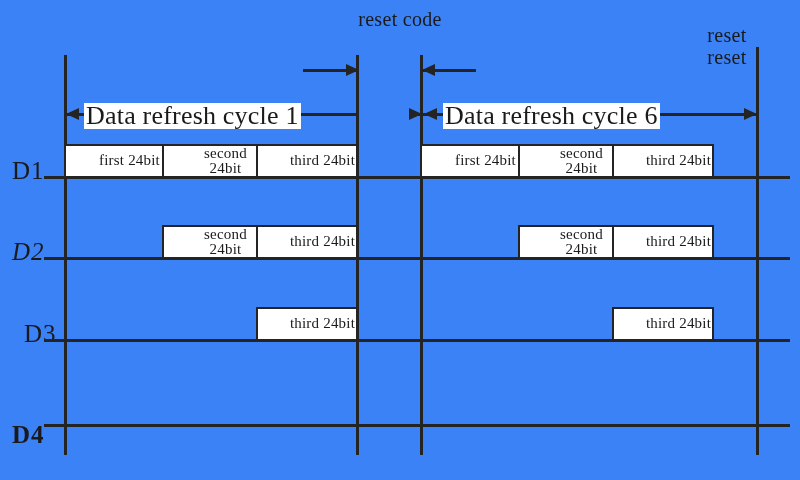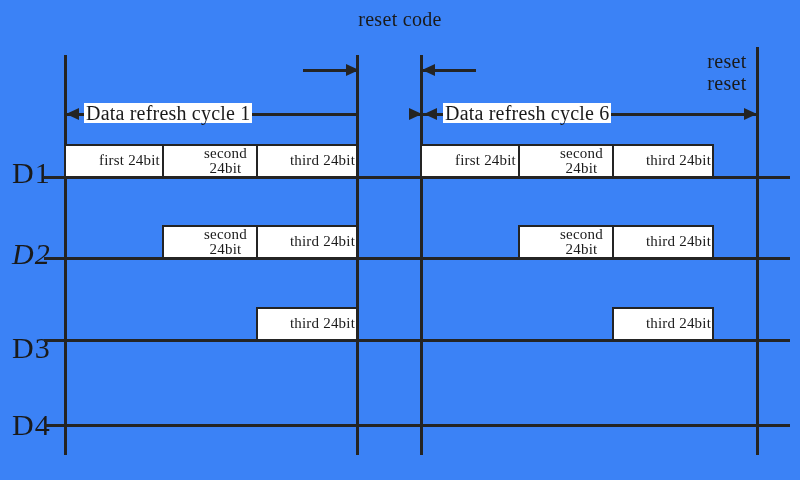--- a/index.html
+++ b/index.html
@@ -39,35 +39,35 @@
     text-align: center;
     line-height: 1.02;
     font-size: 15px;
     letter-spacing: 0.2px;
     white-space: pre-line;
     padding-left: 31px;
   }
   
   .rowlabel {
     position: absolute;
-    font-size: 30px;
+    font-size: 25px;
     letter-spacing: 1px;
     line-height: 1;
   }
   
   .caption {
     position: absolute;
     font-size: 20px;
     line-height: 1.12;
     text-align: center;
     letter-spacing: 0.3px;
   }
   .cycle-label {
     position: absolute;
-    font-size: 20px;
+    font-size: 26px;
     line-height: 1;
     letter-spacing: 0.2px;
     background: #ffffff;
     padding: 0 2px;
     white-space: nowrap;
   }
   
   .measure {
     position: absolute;
     height: 3px;
@@ -85,21 +85,21 @@
 </style>
 </head>
 <body>
 
 <div id="canvas">
 
   <div class="caption" style="left:300px; top:8px; width:200px;">
     <div>reset code</div>
   </div>
 
-  <div class="caption" style="left:672px; top:50px; width:110px;">
+  <div class="caption" style="left:672px; top:24px; width:110px;">
     <div>reset</div>
     <div>reset</div>
   </div>
 
   <div class="vline" style="left:64px;  top:55px;  height:400px;"></div>
   <div class="vline" style="left:356px; top:55px;  height:400px;"></div>
   <div class="vline" style="left:420px; top:55px;  height:400px;"></div>
   <div class="vline" style="left:756px; top:47px;  height:408px;"></div>
 
   <div class="measure" style="left:303px; top:69px; width:54px;"></div>
@@ -135,22 +135,22 @@
   <div class="baseline" style="left:44px; top:257px; width:746px;"></div>
 
   <div class="pkt" style="left:162px; top:225px; width:96px;  height:34px;">second
 24bit</div>
   <div class="pkt" style="left:256px; top:225px; width:102px; height:34px;">third 24bit</div>
 
   <div class="pkt" style="left:518px; top:225px; width:96px;  height:34px;">second
 24bit</div>
   <div class="pkt" style="left:612px; top:225px; width:102px; height:34px;">third 24bit</div>
 
-  <div class="rowlabel" style="left:12px; top:321px;margin-top:12px;">D3</div>
+  <div class="rowlabel" style="left:24px; top:321px;">D3</div>
   <div class="baseline" style="left:44px; top:339px; width:746px;"></div>
 
   <div class="pkt" style="left:256px; top:307px; width:102px; height:34px;">third 24bit</div>
   <div class="pkt" style="left:612px; top:307px; width:102px; height:34px;">third 24bit</div>
 
-  <div class="rowlabel" style="left:12px; top:410px;">D4</div>
+  <div class="rowlabel" style="left:12px; top:422px;font-weight:bold;">D4</div>
   <div class="baseline" style="left:44px; top:424px; width:746px;"></div>
 
 </div>
 
 </body></html>

